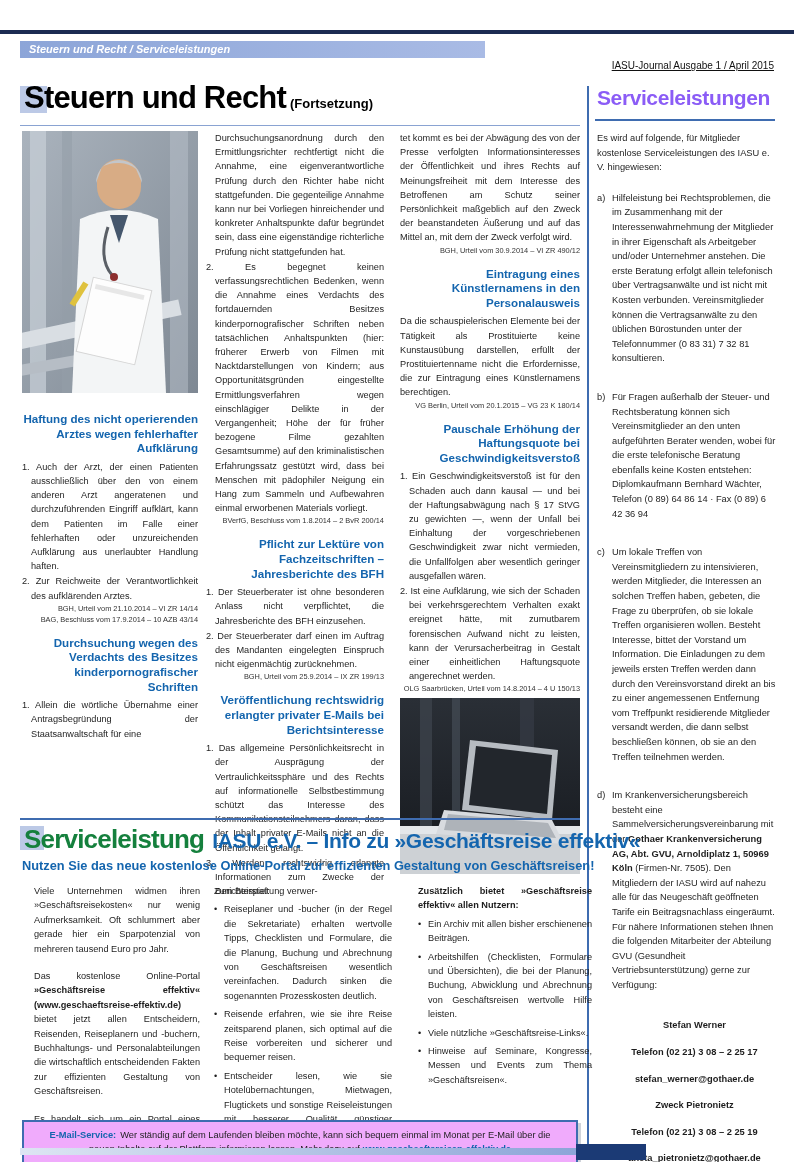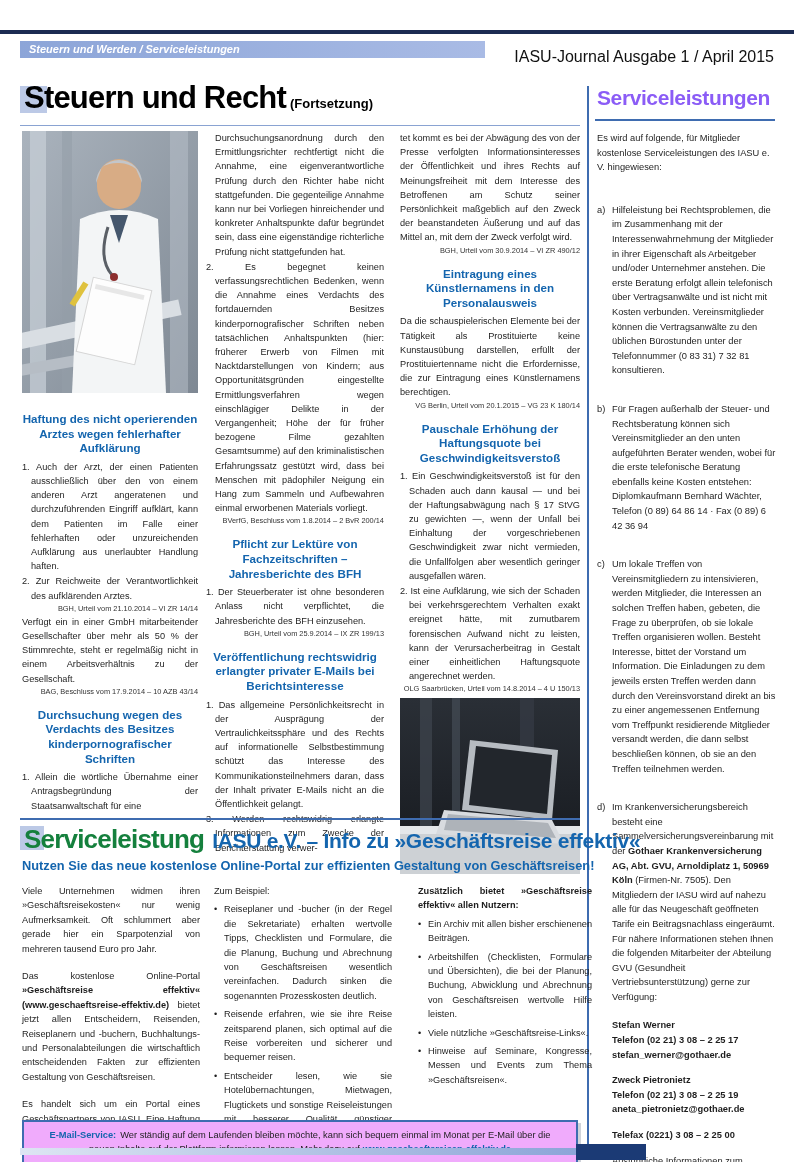--- a/index.html
+++ b/index.html
@@ -4,21 +4,21 @@
 <style>
   html,body{margin:0;padding:0;background:#e8e8e8;}
   .page{position:relative;width:794px;height:1162px;background:#fff;margin:0 auto;
         font-family:"Liberation Sans",sans-serif;color:#222;overflow:hidden;}
 
   
   .top-rule{position:absolute;top:30px;left:0;width:794px;height:4px;background:#1c2b52;}
   .header-band{position:absolute;top:41px;left:20px;width:465px;height:17px;
         background:linear-gradient(90deg,#8ca5d8,#a9bbe5);color:#fff;font-weight:bold;
         font-style:italic;font-size:11px;line-height:17px;padding-left:9px;box-sizing:border-box;}
-  .issue{position:absolute;top:48px;right:20px;font-size:16px;color:#111;}
+  .issue{position:absolute;top:60px;right:20px;font-size:10px;color:#111;text-decoration:underline;}
 
   
   .accent-square{position:absolute;background:#bcc9e6;}
   .sq-main{top:86px;left:20px;width:27px;height:27px;}
   .main-title{position:absolute;top:80px;left:24px;font-size:31px;font-weight:bold;color:#000;
         letter-spacing:-0.8px;white-space:nowrap;}
   .main-title .suffix{font-size:13px;letter-spacing:0;margin-left:4px;}
   .service-title{position:absolute;top:86px;left:597px;font-size:21px;font-weight:bold;color:#8b5cf6;
         letter-spacing:-0.4px;}
   .service-rule{position:absolute;top:119px;left:595px;width:180px;height:2px;background:#3f6cb0;}
@@ -27,53 +27,53 @@
 
   
   .col{position:absolute;top:131px;width:178px;font-size:9.2px;line-height:14.2px;
        text-align:justify;color:#1e1e1e;}
   .col1{left:22px;width:176px;}
   .col2{left:206px;}
   .col3{left:400px;width:180px;}
   .col p{margin:0 0 1px 0;}
   .hang{padding-left:9px;text-indent:-9px;}
   .art-title{color:#1465ae;font-weight:bold;font-size:11.6px;line-height:14.6px;
-       text-align:center;margin:11px 0 4px 0;}
+       text-align:right;margin:11px 0 4px 0;}
   .art-title.first{margin-top:19px;}
   .cite{font-size:7.4px;color:#333;text-align:right;margin:2px 0 6px 0;line-height:10px;}
   .photo{width:176px;height:262px;overflow:hidden;position:relative;}
   .photo svg{display:block;}
 
   
   .svc-col{position:absolute;top:131px;left:597px;width:180px;font-size:9.3px;
        line-height:14.6px;color:#1e1e1e;text-align:left;}
-  .svc-intro{margin:0 0 28px 0;}
+  .svc-intro{margin:0 0 16px 0;}
   .svc-item{display:flex;margin:0 0 24px 0;}
   .svc-label{flex:0 0 15px;}
   .svc-text{flex:1;}
   .svc-text p{margin:0;}
   .svc-contact{margin:0 0 11px 0;font-weight:bold;}
-  .svc-contact div{margin:0;}
+  .svc-contact div{margin:12px;text-align:center;}
   .svc-outro{margin:22px 0 0 0;}
   b.inline{font-weight:bold;}
 
   
   .bottom-rule{position:absolute;top:818px;left:20px;width:560px;height:2px;background:#3f6cb0;}
   .sq-bottom{top:826px;left:20px;width:24px;height:24px;}
   .bottom-title{position:absolute;top:824px;left:24px;white-space:nowrap;}
   .bottom-title .black{font-size:26px;font-weight:bold;color:#15803d;letter-spacing:-0.8px;}
   .bottom-title .blue{font-size:21px;font-weight:bold;color:#1465ae;letter-spacing:-0.3px;margin-left:8px;}
   .bottom-subtitle{position:absolute;top:858px;left:22px;font-size:12.8px;font-weight:bold;
        color:#1465ae;white-space:nowrap;}
   .bcol{position:absolute;top:884px;width:178px;font-size:9.2px;line-height:14.4px;
        text-align:justify;color:#1e1e1e;}
   .bcol1{left:22px;}
   .bcol2{left:214px;}
   .bcol3{left:418px;width:174px;}
-  .bcol p{margin:0 0 13px 0;}
+  .bcol p{margin:0 0 13px 12px;}
   .bcol .head{margin:0 0 4px 0;}
   .bcol .bold-head{font-weight:bold;margin:0 0 4px 0;}
   .bullet{display:flex;margin:0 0 4px 0;}
   .bullet .dot{flex:0 0 10px;}
   .bullet .btxt{flex:1;}
 
   
   .email-box{position:absolute;top:1093px;left:22px;width:556px;box-sizing:border-box;
        border:2px solid #3f6cb0;background:#f0abfc;padding:6px 14px 7px 14px;
        font-size:9.3px;line-height:14px;text-align:center;color:#1e1e1e;
@@ -86,21 +86,21 @@
        background:linear-gradient(90deg,#dde5f3,#8ca5d8);}
   .footer-box{position:absolute;top:1144px;left:576px;width:70px;height:16px;background:#1b3a75;}
 </style>
 </head>
 <body>
 
 <div class="page">
 
   <div class="top-rule"></div>
   <div class="header-band">
-    <span>Steuern und Werden / Serviceleistungen</span>
+    <span>Steuern und Recht / Serviceleistungen</span>
   </div>
   <div class="issue">IASU-Journal Ausgabe 1 / April 2015</div>
 
   <div class="accent-square sq-main"></div>
   <div class="main-title">
     <span>Steuern und Recht</span><span class="suffix">(Fortsetzung)</span>
   </div>
   <div class="service-title">Serviceleistungen</div>
   <div class="service-rule"></div>
   <div class="vert-rule"></div>
@@ -131,34 +131,34 @@
         <rect x="66" y="158" width="50" height="5" fill="#e7e7e7" transform="rotate(13 92 190)"></rect>
         <rect x="54" y="150" width="6" height="26" fill="#dfc23e" transform="rotate(32 57 163)"></rect>
       </svg>
     </div>
 
     <h3 class="art-title first">Haftung des nicht operierenden Arztes wegen fehlerhafter Aufklärung</h3>
     <p class="hang">1. Auch der Arzt, der einen Patienten ausschließlich über den von einem anderen Arzt angeratenen und durchzuführenden Eingriff aufklärt, kann dem Patienten im Falle einer fehlerhaften oder unzureichenden Aufklärung aus unerlaubter Handlung haften.</p>
     <p class="hang">2. Zur Reichweite der Verantwortlichkeit des aufklärenden Arztes.</p>
     <p class="cite">BGH, Urteil vom 21.10.2014 – VI ZR 14/14</p>
 
-    <p>Verfügt ein in einer GmbH mitarbeitender Gesellschafter über mehr als 50 % der Stimmrechte, steht er regelmäßig nicht in einem Arbeitsverhältnis zu der Gesellschaft.</p>
     <p class="cite">BAG, Beschluss vom 17.9.2014 – 10 AZB 43/14</p>
 
     <h3 class="art-title">Durchsuchung wegen des Verdachts des Besitzes kinderpornografischer Schriften</h3>
     <p class="hang">1. Allein die wörtliche Übernahme einer Antragsbegründung der Staatsanwaltschaft für eine</p>
   </div>
 
   <div class="col col2">
     <p class="hang" style="padding-left:9px;text-indent:0;">Durchsuchungsanordnung durch den Ermittlungsrichter rechtfertigt nicht die Annahme, eine eigenverantwortliche Prüfung durch den Richter habe nicht stattgefunden. Die gegenteilige Annahme kann nur bei Vorliegen hinreichender und konkreter Anhaltspunkte dafür begründet sein, dass eine eigenständige richterliche Prüfung nicht stattgefunden hat.</p>
     <p class="hang">2. Es begegnet keinen verfassungsrechtlichen Bedenken, wenn die Annahme eines Verdachts des fortdauernden Besitzes kinderpornografischer Schriften neben tatsächlichen Anhaltspunkten (hier: früherer Erwerb von Filmen mit Nacktdarstellungen von Kindern; aus Opportunitätsgründen eingestellte Ermittlungsverfahren wegen einschlägiger Delikte in der Vergangenheit; Höhe der für früher bezogene Filme gezahlten Gesamtsumme) auf den kriminalistischen Erfahrungssatz gestützt wird, dass bei Menschen mit pädophiler Neigung ein Hang zum Sammeln und Aufbewahren einmal erworbenen Materials vorliegt.</p>
     <p class="cite">BVerfG, Beschluss vom 1.8.2014 – 2 BvR 200/14</p>
 
     <h3 class="art-title">Pflicht zur Lektüre von Fachzeitschriften – Jahresberichte des BFH</h3>
     <p class="hang">1. Der Steuerberater ist ohne besonderen Anlass nicht verpflichtet, die Jahresberichte des BFH einzusehen.</p>
+    <p class="hang">2. Der Steuerberater darf einen im Auftrag des Mandanten eingelegten Einspruch nicht eigenmächtig zurücknehmen.</p>
     <p class="cite">BGH, Urteil vom 25.9.2014 – IX ZR 199/13</p>
 
     <h3 class="art-title">Veröffentlichung rechtswidrig erlangter privater E-Mails bei Berichtsinteresse</h3>
     <p class="hang">1. Das allgemeine Persönlichkeitsrecht in der Ausprägung der Vertraulichkeitssphäre und des Rechts auf informationelle Selbstbestimmung schützt das Interesse des Kommunikationsteilnehmers daran, dass der Inhalt privater E-Mails nicht an die Öffentlichkeit gelangt.</p>
     <p class="hang">3. Werden rechtswidrig erlangte Informationen zum Zwecke der Berichterstattung verwer-</p>
   </div>
 
   <div class="col col3">
     <p>tet kommt es bei der Abwägung des von der Presse verfolgten Informationsinteresses der Öffentlichkeit und ihres Rechts auf Meinungsfreiheit mit dem Interesse des Betroffenen am Schutz seiner Persönlichkeit maßgeblich auf den Zweck der beanstandeten Äußerung und auf das Mittel an, mit dem der Zweck verfolgt wird.</p>
     <p class="cite">BGH, Urteil vom 30.9.2014 – VI ZR 490/12</p>

